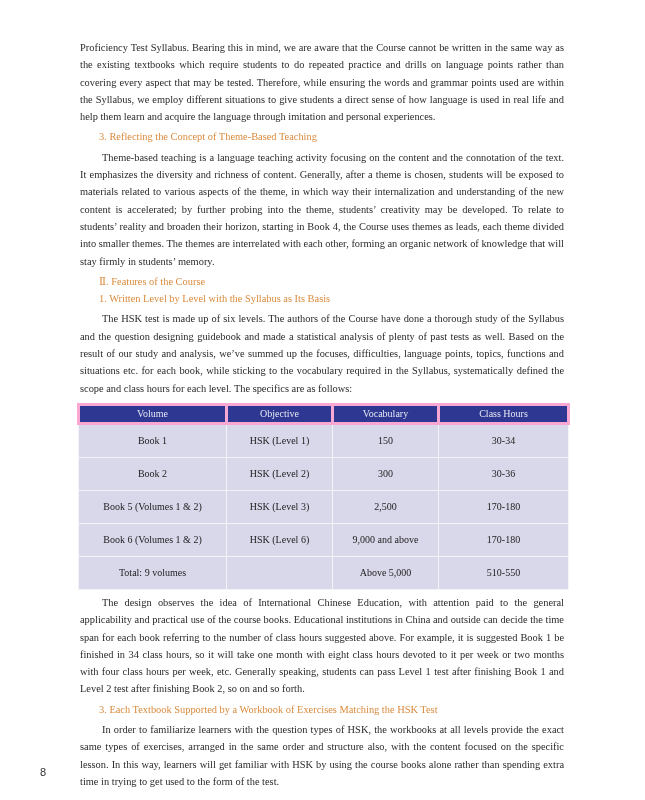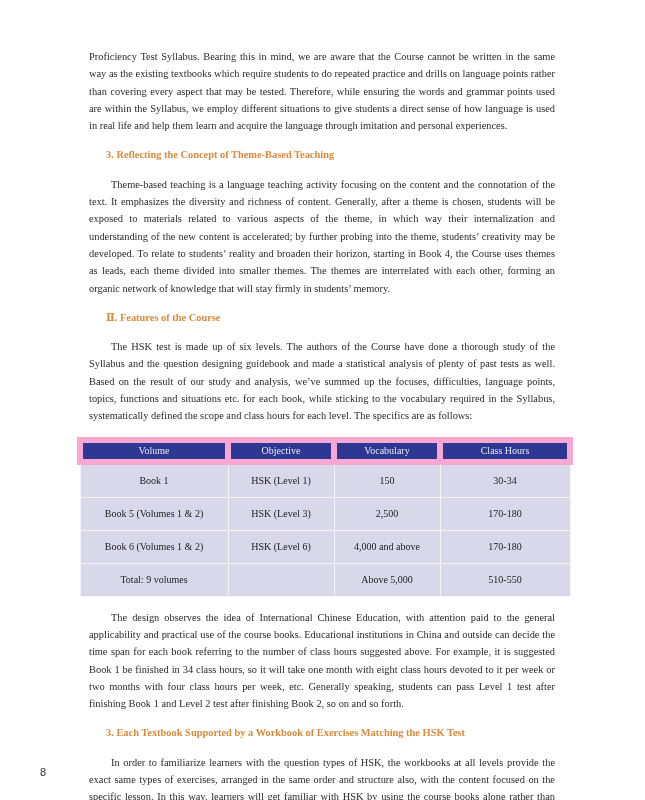--- a/index.html
+++ b/index.html
@@ -3,36 +3,36 @@
   <meta charset="utf-8">
   <style>
     html, body { margin: 0; padding: 0; background: #ffffff; }
     body {
       width: 645px; height: 800px; position: relative; overflow: hidden;
       font-family: "Liberation Serif", "DejaVu Serif", serif;
       color: #2a2a2a;
     }
     .page { position: absolute; left: 77px; top: 36px; width: 490px; }
     p.body {
-      margin: 12px; font-size: 10.4px; line-height: 17.3px;
+      margin: 3px; font-size: 10.4px; line-height: 17.3px;
       text-align: justify; text-align-last: left;
     }
     p.indent { text-indent: 22px; }
     .h-orange {
-      color: #d98a3c; font-weight: bold; font-size: 10.4px; line-height: 17.3px;
-      margin: 7px; padding-left: 22px;
+      color: #d98a3c; font-weight: normal; font-size: 10.4px; line-height: 17.3px;
+      margin: 0; padding-left: 22px;
     }
     .h-section { margin-top: 2px; }
     table.specs {
       width: 490px; border-collapse: collapse; margin: 6px 0 4px 0;
       font-size: 10px; table-layout: fixed;
     }
     table.specs th {
       background: #2e3791; color: #e6e8f5; font-weight: normal;
-      height: 16px; padding: 0; border: 6px solid #f9a8d4; text-align: center;
+      height: 16px; padding: 0; border: 3px solid #f9a8d4; text-align: center;
     }
     table.specs td {
       background: #d9d7ea; color: #222; height: 16px; padding: 8px;
       border: 1px solid #f4f4f8; text-align: center;
     }
     .page-number {
       position: absolute; left: 40px; top: 766px;
       font-family: "Liberation Sans", "DejaVu Sans", sans-serif;
       font-size: 11px; color: #333;
     }
@@ -41,20 +41,21 @@
 <body>
 
 <div class="page">
   <p class="body">Proficiency Test Syllabus. Bearing this in mind, we are aware that the Course cannot be written in the same way as the existing textbooks which require students to do repeated practice and drills on language points rather than covering every aspect that may be tested. Therefore, while ensuring the words and grammar points used are within the Syllabus, we employ different situations to give students a direct sense of how language is used in real life and help them learn and acquire the language through imitation and personal experiences.</p>
 
   <p class="h-orange">3.  Reflecting the Concept of Theme-Based Teaching</p>
   <p class="body indent">Theme-based teaching is a language teaching activity focusing on the content and the connotation of the text. It emphasizes the diversity and richness of content. Generally, after a theme is chosen, students will be exposed to materials related to various aspects of the theme, in which way their internalization and understanding of the new content is accelerated; by further probing into the theme, students’ creativity may be developed. To relate to students’ reality and broaden their horizon, starting in Book 4, the Course uses themes as leads, each theme divided into smaller themes. The themes are interrelated with each other, forming an organic network of knowledge that will stay firmly in students’ memory.</p>
 
   <p class="h-orange h-section">Ⅱ. Features of the Course</p>
 
+  <p class="h-orange">1. Written Level by Level with the Syllabus as Its Basis</p>
   <p class="body indent">The HSK test is made up of six levels. The authors of the Course have done a thorough study of the Syllabus and the question designing guidebook and made a statistical analysis of plenty of past tests as well. Based on the result of our study and analysis, we’ve summed up the focuses, difficulties, language points, topics, functions and situations etc. for each book, while sticking to the vocabulary required in the Syllabus, systematically defined the scope and class hours for each level. The specifics are as follows:</p>
 
   <table class="specs">
     <colgroup>
       <col style="width:148px">
         <col style="width:106px">
         <col style="width:106px">
         <col style="width:130px">
     </colgroup>
     <thead>
@@ -66,29 +67,35 @@
       </tr>
     </thead>
     <tbody>
       <tr>
         <td>Book 1</td>
         <td>HSK (Level 1)</td>
         <td>150</td>
         <td>30-34</td>
       </tr>
       <tr>
+        <td>Book 2</td>
+        <td>HSK (Level 2)</td>
+        <td>300</td>
+        <td>30-36</td>
+      </tr>
+      <tr>
         <td>Book 5 (Volumes 1 &amp; 2)</td>
         <td>HSK (Level 3)</td>
         <td>2,500</td>
         <td>170-180</td>
       </tr>
       <tr>
         <td>Book 6 (Volumes 1 &amp; 2)</td>
         <td>HSK (Level 6)</td>
-        <td>4,000 and above</td>
+        <td>9,000 and above</td>
         <td>170-180</td>
       </tr>
       <tr>
         <td>Total: 9 volumes</td>
         <td></td>
         <td>Above 5,000</td>
         <td>510-550</td>
       </tr>
     </tbody>
   </table>

